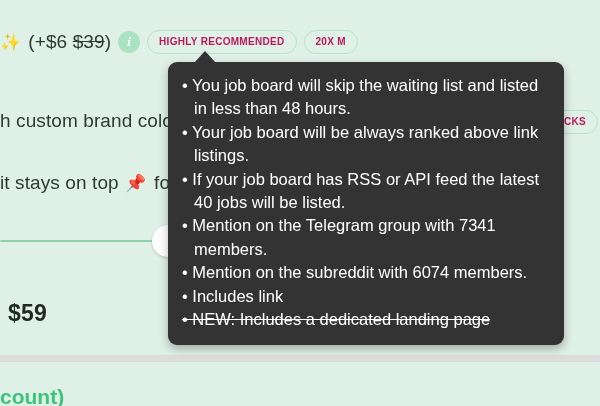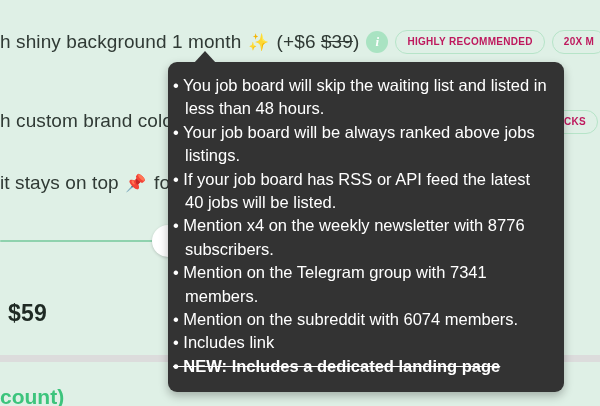--- a/index.html
+++ b/index.html
@@ -125,21 +125,21 @@
 
   
   #tooltip {
     position: absolute;
     left: 168px;
     top: 62px;
     width: 396px;
     background: #333333;
     color: #ffffff;
     border-radius: 9px;
-    padding: 12px 16px 14px 5px;
+    padding: 12px 16px 14px 14px;
     box-sizing: border-box;
     box-shadow: 0 4px 10px rgba(0,0,0,.28);
     z-index: 40;
   }
   #tooltip-arrow {
     position: absolute;
     left: 194px;
     top: 51px;
     width: 0;
     height: 0;
@@ -151,31 +151,30 @@
   .tip-line {
     font-size: 16.5px;
     line-height: 23.4px;
     margin: 0;
     padding: 0;
     text-indent: -12px;
     padding-left: 12px;
     font-weight: normal;
   }
   .tip-line.bold-strike {
-    font-weight: bold;
+    font-weight: normal;
     text-decoration: line-through;
   }
 </style>
 </head>
 <body>
 
 <div id="page">
 
   <div class="feature-row" id="feature-row-0" style="top:30px;">
-    <span class="feature-text">h shiny background 1 month</span>
     <span class="emoji">✨</span>
     <span class="price-note"><span>(+$6 </span><span class="strike">$39</span><span>)</span></span>
     <span class="info-icon">i</span>
     <span class="pill">HIGHLY RECOMMENDED</span>
     <span class="pill">20X M</span>
   </div>
 
   <div class="feature-row" id="feature-row-1" style="top:110px;">
     <span class="feature-text">h custom brand colo</span>
   </div>
@@ -196,20 +195,19 @@
 
   <div class="divider" style="left:0px; top:355px; width:600px;"></div>
 
   <div class="discount-text" style="left:0px; top:385px;">count)</div>
 
 </div>
 
 <div id="tooltip-arrow"></div>
 <div id="tooltip">
     <p class="tip-line">• You job board will skip the waiting list and listed in less than 48 hours.</p>
-    <p class="tip-line">• Your job board will be always ranked above jobs listings.</p>
+    <p class="tip-line">• Your job board will be always ranked above link listings.</p>
     <p class="tip-line">• If your job board has RSS or API feed the latest 40 jobs will be listed.</p>
-    <p class="tip-line">• Mention x4 on the weekly newsletter with 8776 subscribers.</p>
     <p class="tip-line">• Mention on the Telegram group with 7341 members.</p>
     <p class="tip-line">• Mention on the subreddit with 6074 members.</p>
     <p class="tip-line">• Includes link</p>
     <p class="tip-line bold-strike">• NEW: Includes a dedicated landing page</p>
   </div>
 
 </body></html>

